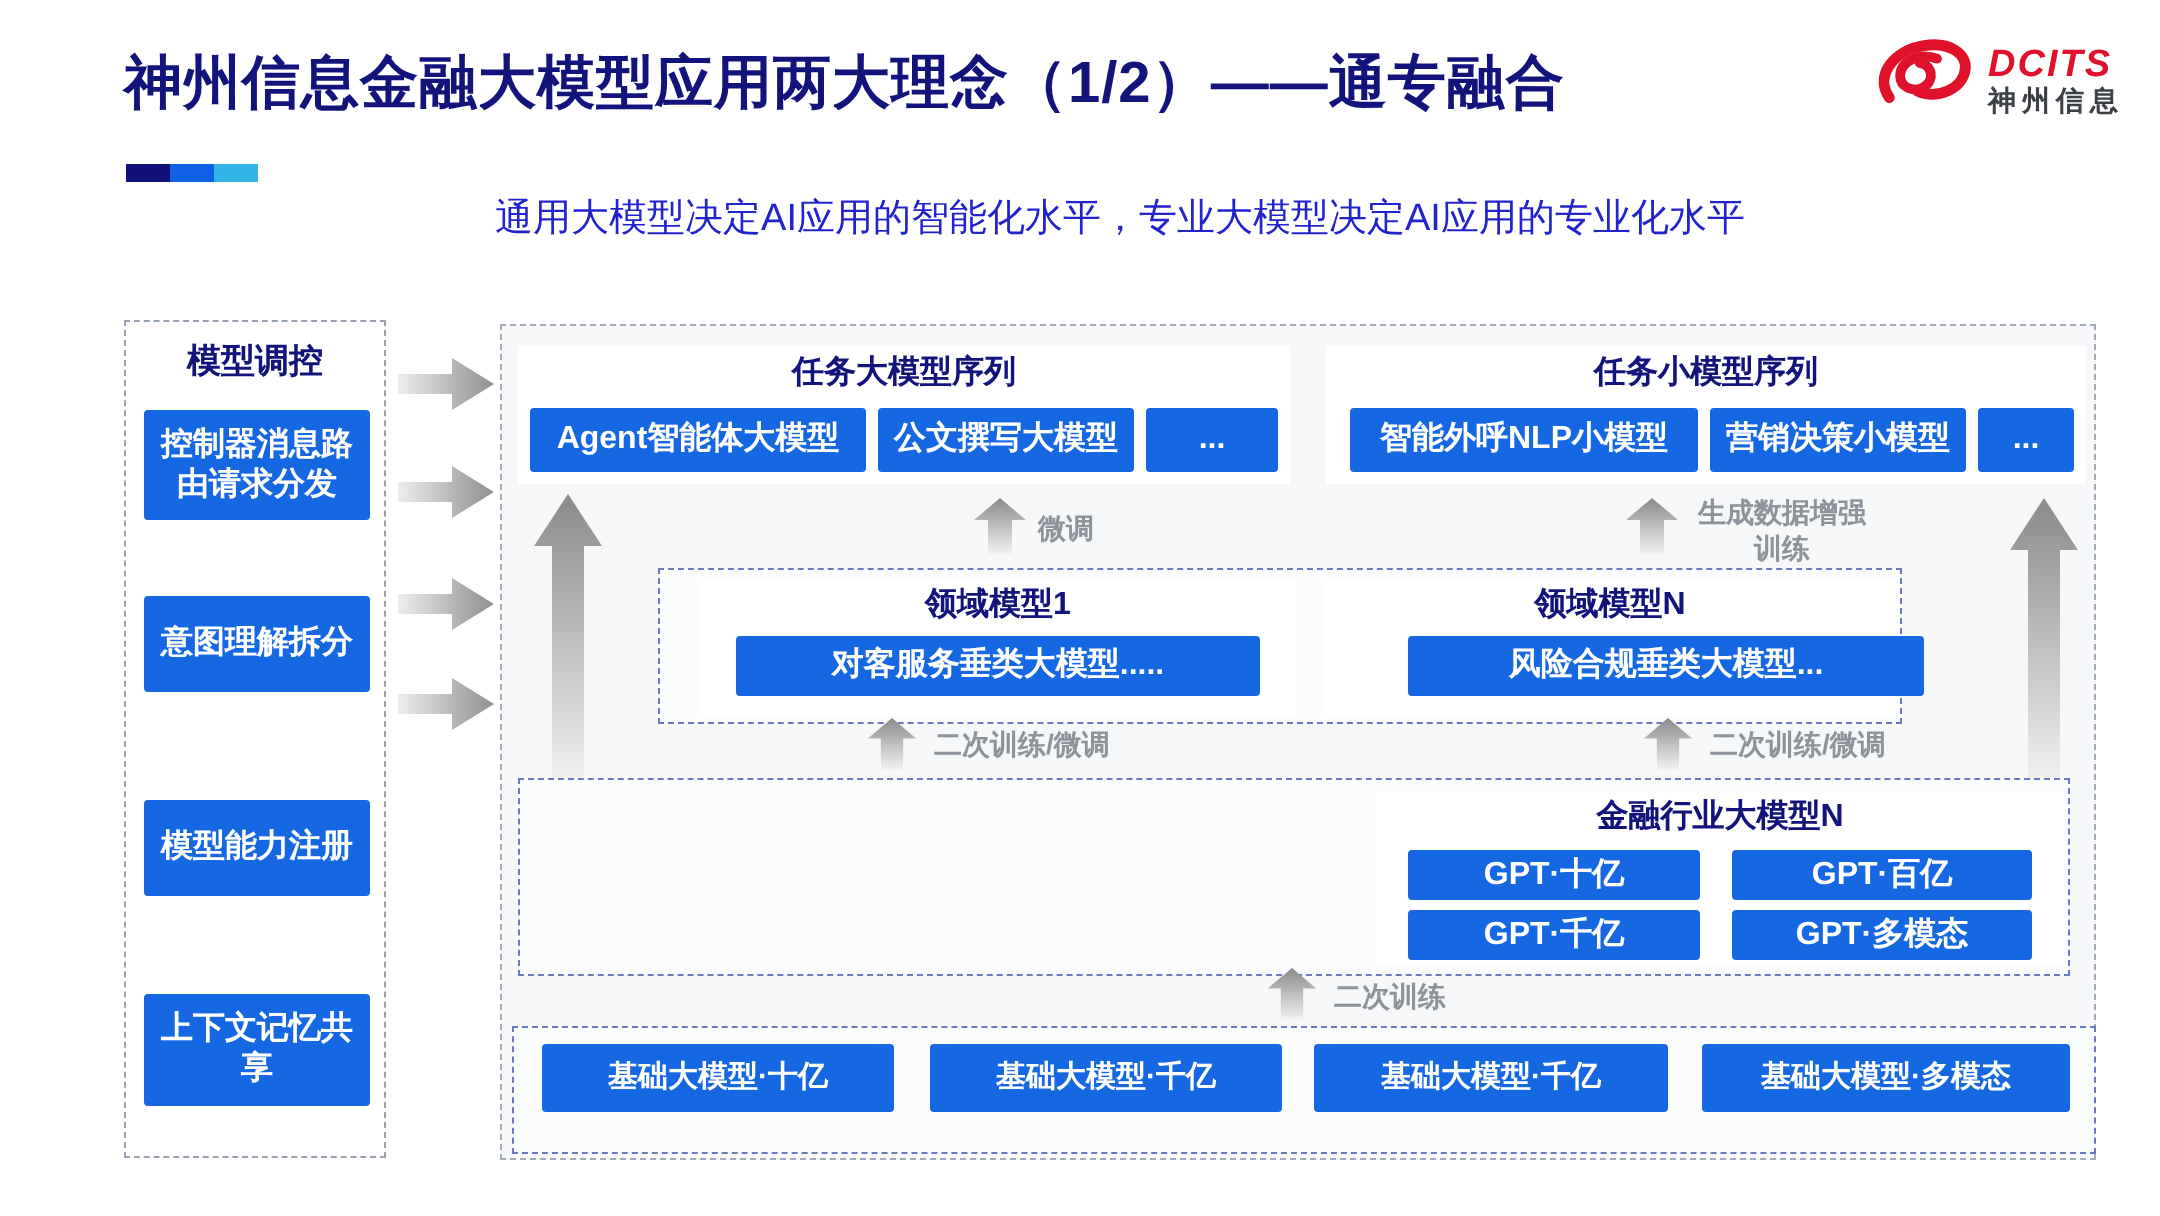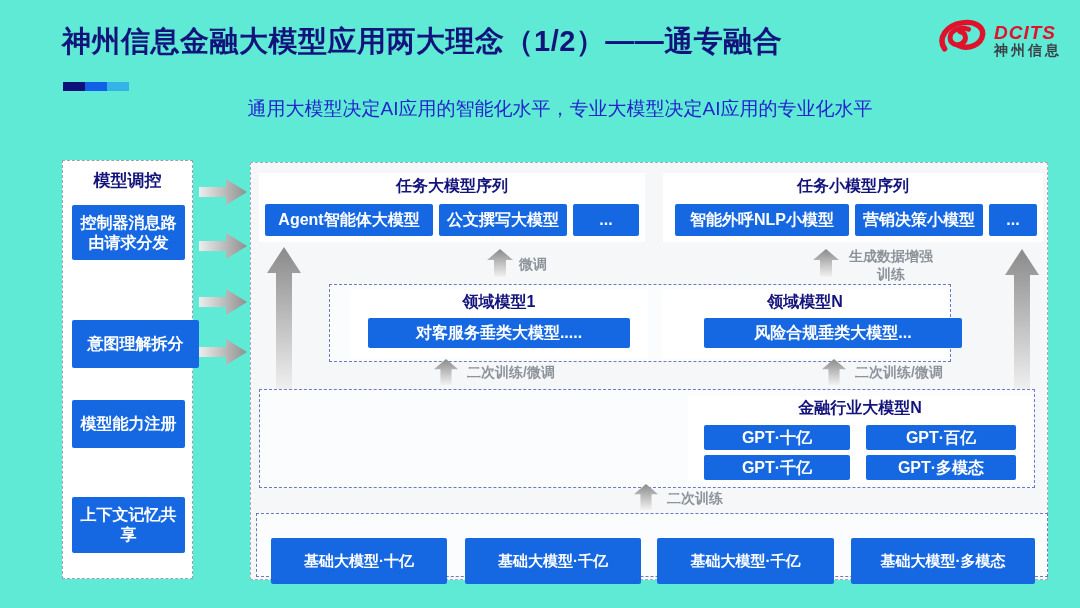--- a/index.html
+++ b/index.html
@@ -1,16 +1,16 @@
 <!DOCTYPE html>
 <html lang="zh" style="--accent-blue: #1568E2; --title-navy: #13137C; --subtitle-blue: #2323CE; --logo-red: #E0112B;"><head>
 <meta charset="utf-8">
 <style>
   html,body{margin:0;padding:0;background:#e9e9e9;font-family:"Liberation Sans","DejaVu Sans",sans-serif;}
-  .slide{position:relative;width:1080px;height:608px;background:#5eead4;overflow:hidden;margin:0 auto;}
+  .slide{position:relative;width:1080px;height:608px;background:#ffffff;overflow:hidden;margin:0 auto;}
 
   
   .page-title{position:absolute;left:62px;top:22px;font-size:29px;font-weight:bold;
     color:var(--title-navy,#13137C);letter-spacing:.5px;white-space:nowrap;}
   .title-bar{position:absolute;left:63px;top:82px;height:9px;display:flex;}
   .title-bar span{width:22px;height:9px;display:block;}
   .seg1{background:#10107A;} .seg2{background:#1161E8;} .seg3{background:#32B4E6;}
   .subtitle{position:absolute;left:100px;top:96px;width:920px;text-align:center;
     font-size:19px;font-weight:normal;color:var(--subtitle-blue,#2323CE);}
 
@@ -21,21 +21,21 @@
 
   
   .sidebar{position:absolute;left:62px;top:160px;width:131px;height:419px;
     border:1px dashed #98a1b0;background:#fff;box-sizing:border-box;}
   .sidebar-title{position:absolute;left:0;top:8px;width:100%;text-align:center;
     font-size:17px;font-weight:bold;color:var(--title-navy,#13137C);}
   .blue-btn{position:absolute;background:var(--accent-blue,#1568E2);color:#fff;
     display:flex;align-items:center;justify-content:center;text-align:center;
     font-size:16px;font-weight:bold;line-height:1.25;border-radius:2px;box-sizing:border-box;padding:0 4px;}
   .side-b1{left:9px;top:44px;width:113px;height:55px;}
-  .side-b2{left:9px;top:159px;width:127px;height:48px;}
+  .side-b2{left:9px;top:137px;width:113px;height:48px;}
   .side-b3{left:9px;top:239px;width:113px;height:48px;}
   .side-b4{left:9px;top:336px;width:113px;height:56px;}
 
   .flow-arrow{position:absolute;left:199px;width:48px;height:30px;}
   .fa1{top:177px;} .fa2{top:231px;} .fa3{top:287px;} .fa4{top:337px;}
 
   
   .main{position:absolute;left:250px;top:162px;width:798px;height:418px;
     border:1px dashed #a3abb8;background:#f6f7f9;box-sizing:border-box;}
 
@@ -66,21 +66,21 @@
   .ind-box{position:absolute;top:6px;height:87px;background:#fff;}
   .ind-left{left:8px;width:356px;} .ind-right{left:428px;width:344px;}
   .ind-chip{position:absolute;height:25px;font-size:16px;}
   .ic0{left:22px;top:29px;width:150px;} .ic1{left:186px;top:29px;width:150px;}
   .ic2{left:22px;top:59px;width:150px;} .ic3{left:186px;top:59px;width:150px;}
   .jc0{left:16px;top:29px;width:146px;} .jc1{left:178px;top:29px;width:150px;}
   .jc2{left:16px;top:59px;width:146px;} .jc3{left:178px;top:59px;width:150px;}
 
   .base-container{position:absolute;left:5px;top:350px;width:792px;height:64px;
     border:1px dashed #6b79c0;background:#fbfcfe;box-sizing:border-box;}
-  .base-chip{position:absolute;top:24px;height:46px;font-size:15px;}
+  .base-chip{position:absolute;top:8px;height:34px;font-size:15px;}
   .bc0{left:14px;width:176px;} .bc1{left:208px;width:176px;}
   .bc2{left:400px;width:177px;} .bc3{left:594px;width:184px;}
 </style>
 </head>
 <body>
 
 <div class="slide">
 
   <svg width="0" height="0" style="position:absolute">
     <defs>

